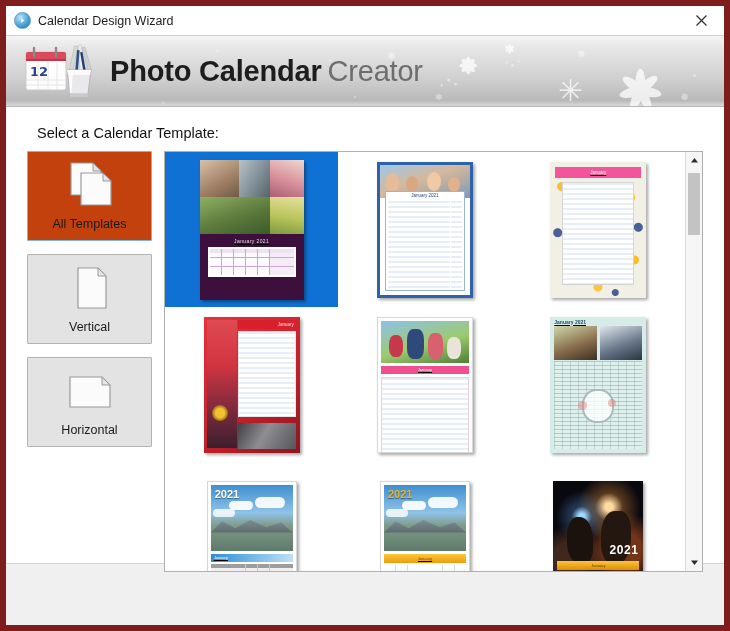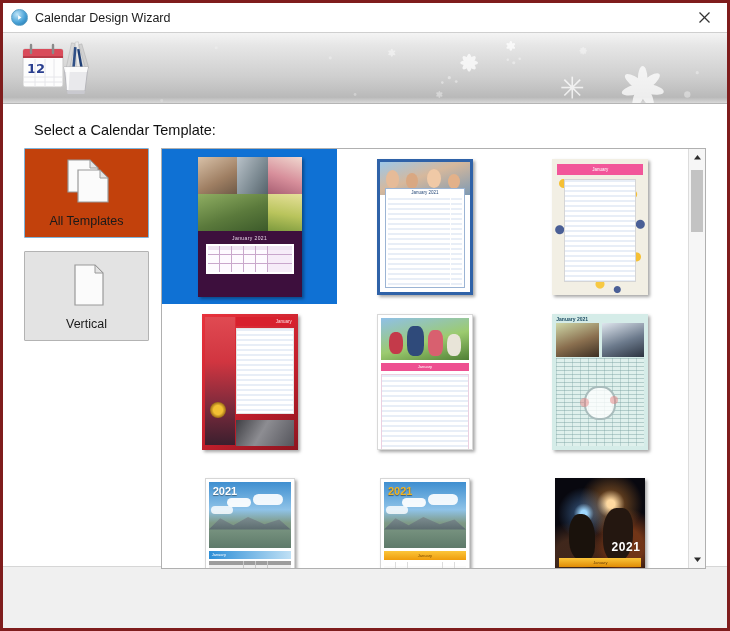--- a/index.html
+++ b/index.html
@@ -6,21 +6,21 @@
   html, body {
     width: 730px; height: 631px;
     font-family: "Liberation Sans", sans-serif;
     background: #ffffff;
     overflow: hidden;
   }
   .window {
     position: relative;
     width: 730px; height: 631px;
     background: #f0f0f0;
-    border: 3px solid #7f1d1d;
+    border: 6px solid #7f1d1d;
     display: flex; flex-direction: column;
   }
 
   
   .titlebar {
     height: 29px;
     background: #ffffff;
     display: flex; align-items: center;
     flex: 0 0 29px;
     position: relative;
@@ -121,20 +121,21 @@
   
   .panel {
     position: absolute;
     left: 158px; top: 44px;
     right: 21px;
     height: 421px;
     border: 1px solid #b0b0b0;
     background: #ffffff;
     display: flex;
     overflow: hidden;
+    text-decoration: underline;
   }
   .grid-wrap {
     flex: 1 1 auto;
     padding: 0;
     position: relative;
     overflow: hidden;
   }
   .grid {
     display: grid;
     grid-template-columns: repeat(3, 1fr);
@@ -320,20 +321,23 @@
           <rect x="58" y="8" width="2.4" height="22" transform="rotate(-10 59 19)" fill="#1f3f76"></rect>
         </g>
 
         <path d="M43 26 L67 26 L64 50 L46 50 Z" fill="#e9e9ec" stroke="#b6b6bb" stroke-width="1"></path>
         <path d="M43 26 L67 26 L66 31 L44 31 Z" fill="#fafafa"></path>
         <path d="M46 50 L64 50 L63.4 53 L46.6 53 Z" fill="#c9c9cf"></path>
         <path d="M45 27 L49 27 L47.5 49 L45.8 49 Z" fill="#ffffff" opacity="0.85"></path>
       </svg>
     </div>
 
+    <div class="banner-title">
+      <span class="bt-bold">Photo Calendar</span><span class="bt-light">Creator</span>
+    </div>
   </div>
 
   <div class="body-area">
 
     <div class="section-label">Select a Calendar Template:</div>
 
     <div class="sidebar">
 
       <div class="side-btn selected">
         <span class="ico">
@@ -350,20 +354,29 @@
       <div class="side-btn">
         <span class="ico">
           <svg width="48" height="48" viewBox="0 0 48 48">
             <path d="M12 4 L32 4 L40 12 L40 44 L12 44 Z" fill="#fbfbfb" stroke="#9a9a9a" stroke-width="1.2"></path>
             <path d="M32 4 L32 12 L40 12 Z" fill="#e4e4e4" stroke="#9a9a9a" stroke-width="1"></path>
           </svg>
         </span>
         <span class="lbl">Vertical</span>
       </div>
 
+      <div class="side-btn">
+        <span class="ico">
+          <svg width="56" height="44" viewBox="0 0 56 44">
+            <path d="M8 8 L40 8 L48 16 L48 38 L8 38 Z" fill="#fbfbfb" stroke="#9a9a9a" stroke-width="1.2"></path>
+            <path d="M40 8 L40 16 L48 16 Z" fill="#e4e4e4" stroke="#9a9a9a" stroke-width="1"></path>
+          </svg>
+        </span>
+        <span class="lbl">Horizontal</span>
+      </div>
     </div>
 
     <div class="panel">
       <div class="grid-wrap">
         <div class="grid">
 
           <div class="cell selected">
             <div class="thumb" style="width:104px;height:140px;background:#3d0f3d;">
               <div style="height:74px;display:grid;grid-template-columns:38% 30% 32%;grid-template-rows:50% 50%;">
                 <div style="background:linear-gradient(150deg,#d8c1a8,#9f7f63 60%,#6f5a47);"></div>

